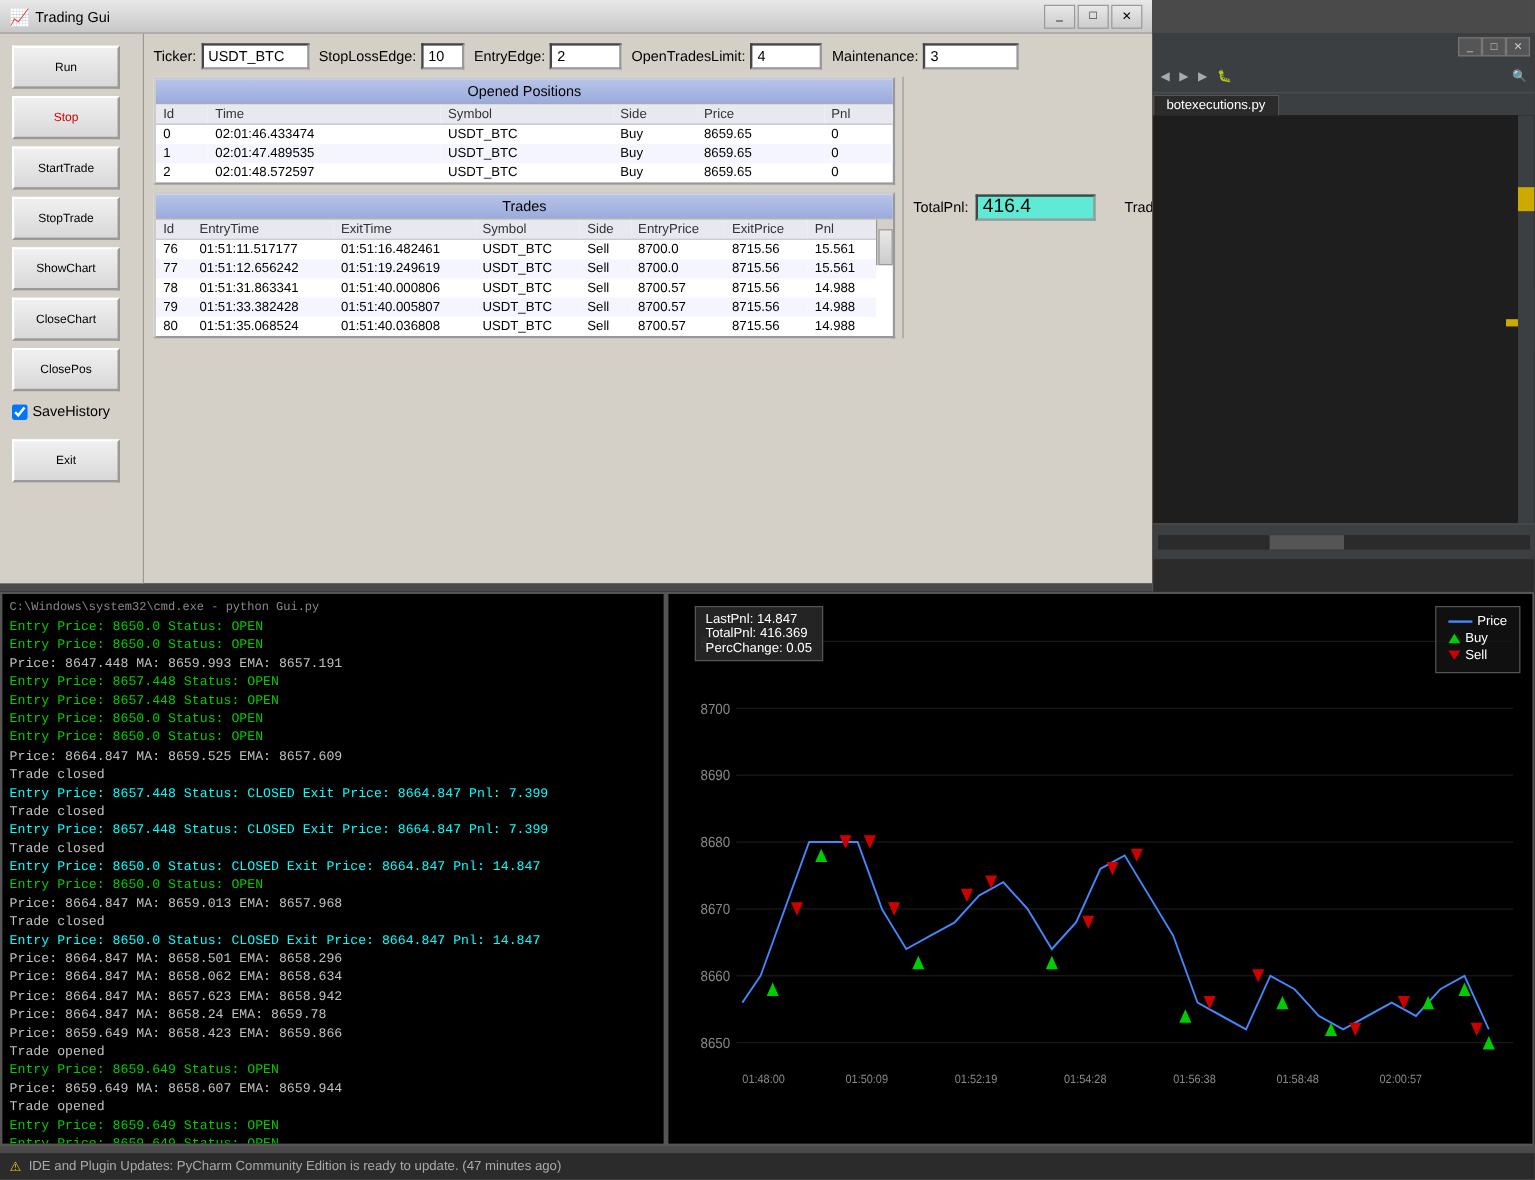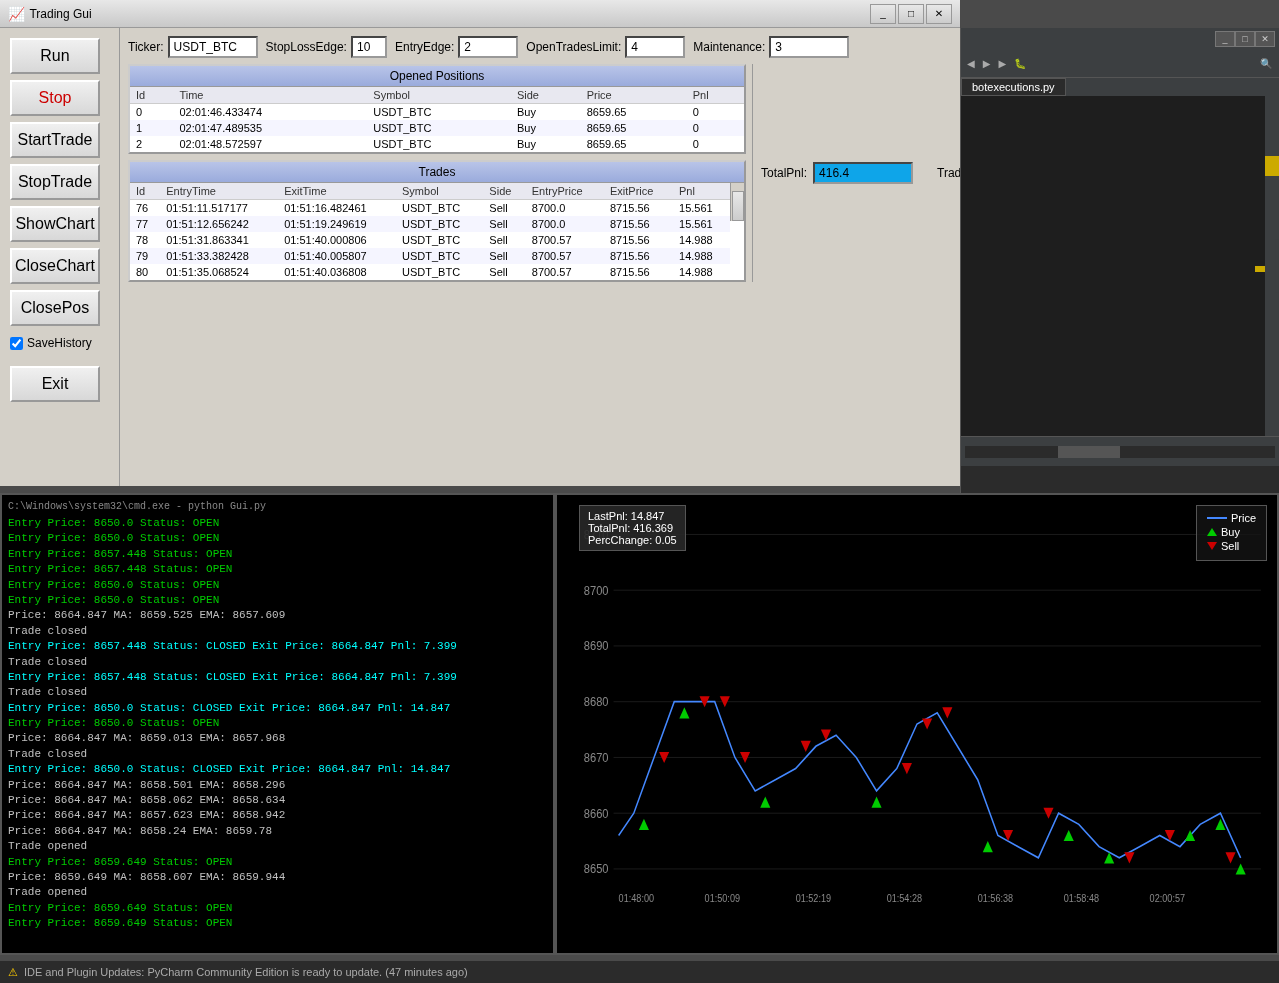--- a/index.html
+++ b/index.html
@@ -38,21 +38,21 @@
     }
 
     .ctrl-btn {
       width: 90px;
       height: 36px;
       background: linear-gradient(to bottom, #f0f0f0, #d8d8d8);
       border: 2px solid #999;
       border-top-color: #fff;
       border-left-color: #fff;
       cursor: pointer;
-      font-size: 16px;
+      font-size: 10px;
       color: #000;
     }
 
     .stop-btn { color: #cc0000; }
 
     .checkbox-row {
       display: flex;
       align-items: center;
       gap: 4px;
       margin-top: 4px;
@@ -135,23 +135,23 @@
     }
     .stat-row {
       display: flex;
       align-items: center;
       gap: 6px;
     }
     .stat-label { font-size: 12px; color: #000; white-space: nowrap; }
     .stat-input {
       height: 22px;
       border: 2px inset #999;
-      background: #0ea5e9;
+      background: #5eead4;
       padding: 2px 4px;
-      font-size: 12px;
+      font-size: 16px;
       width: 100px;
     }
 
     
     .upper-area {
       display: flex;
       gap: 6px;
     }
     .tables-area {
       flex: 1;
@@ -544,39 +544,41 @@
     </div>
   </div>
 
   <div class="bottom-split">
 
     <div class="console-area">
       <div style="color:#888; font-size:10px; margin-bottom:4px;">C:\Windows\system32\cmd.exe - python  Gui.py</div>
       <div id="console-lines">
       <div class="console-line" style="color: rgb(0, 204, 0);">Entry Price: 8650.0 Status: OPEN</div>
           <div class="console-line" style="color: rgb(0, 204, 0);">Entry Price: 8650.0 Status: OPEN</div>
+          <div class="console-line" style="color: rgb(192, 192, 192);">Price: 8647.448  MA: 8659.993  EMA: 8657.191</div>
           <div class="console-line" style="color: rgb(0, 204, 0);">Entry Price: 8657.448 Status: OPEN</div>
           <div class="console-line" style="color: rgb(0, 204, 0);">Entry Price: 8657.448 Status: OPEN</div>
           <div class="console-line" style="color: rgb(0, 204, 0);">Entry Price: 8650.0 Status: OPEN</div>
           <div class="console-line" style="color: rgb(0, 204, 0);">Entry Price: 8650.0 Status: OPEN</div>
           <div class="console-line" style="color: rgb(192, 192, 192);">Price: 8664.847  MA: 8659.525  EMA: 8657.609</div>
           <div class="console-line" style="color: rgb(192, 192, 192);">Trade closed</div>
           <div class="console-line" style="color: rgb(0, 255, 255);">Entry Price: 8657.448 Status: CLOSED Exit Price: 8664.847 Pnl: 7.399</div>
           <div class="console-line" style="color: rgb(192, 192, 192);">Trade closed</div>
           <div class="console-line" style="color: rgb(0, 255, 255);">Entry Price: 8657.448 Status: CLOSED Exit Price: 8664.847 Pnl: 7.399</div>
           <div class="console-line" style="color: rgb(192, 192, 192);">Trade closed</div>
           <div class="console-line" style="color: rgb(0, 255, 255);">Entry Price: 8650.0 Status: CLOSED Exit Price: 8664.847 Pnl: 14.847</div>
           <div class="console-line" style="color: rgb(0, 204, 0);">Entry Price: 8650.0 Status: OPEN</div>
           <div class="console-line" style="color: rgb(192, 192, 192);">Price: 8664.847  MA: 8659.013  EMA: 8657.968</div>
           <div class="console-line" style="color: rgb(192, 192, 192);">Trade closed</div>
           <div class="console-line" style="color: rgb(0, 255, 255);">Entry Price: 8650.0 Status: CLOSED Exit Price: 8664.847 Pnl: 14.847</div>
           <div class="console-line" style="color: rgb(192, 192, 192);">Price: 8664.847  MA: 8658.501  EMA: 8658.296</div>
           <div class="console-line" style="color: rgb(192, 192, 192);">Price: 8664.847  MA: 8658.062  EMA: 8658.634</div>
           <div class="console-line" style="color: rgb(192, 192, 192);">Price: 8664.847  MA: 8657.623  EMA: 8658.942</div>
           <div class="console-line" style="color: rgb(192, 192, 192);">Price: 8664.847  MA: 8658.24   EMA: 8659.78</div>
+          <div class="console-line" style="color: rgb(192, 192, 192);">Price: 8659.649  MA: 8658.423  EMA: 8659.866</div>
           <div class="console-line" style="color: rgb(192, 192, 192);">Trade opened</div>
           <div class="console-line" style="color: rgb(0, 204, 0);">Entry Price: 8659.649 Status: OPEN</div>
           <div class="console-line" style="color: rgb(192, 192, 192);">Price: 8659.649  MA: 8658.607  EMA: 8659.944</div>
           <div class="console-line" style="color: rgb(192, 192, 192);">Trade opened</div>
           <div class="console-line" style="color: rgb(0, 204, 0);">Entry Price: 8659.649 Status: OPEN</div>
           <div class="console-line" style="color: rgb(0, 204, 0);">Entry Price: 8659.649 Status: OPEN</div>
         </div>
     </div>
 
     <div class="chart-area">

